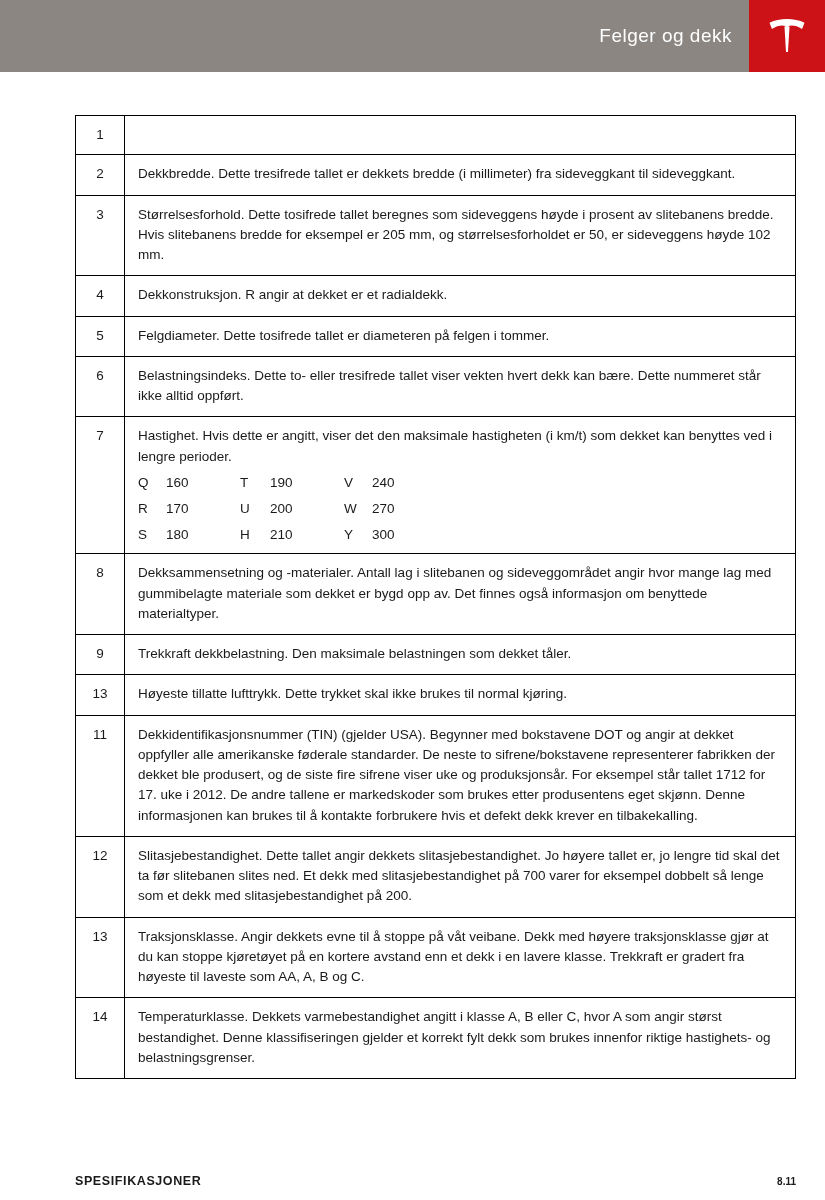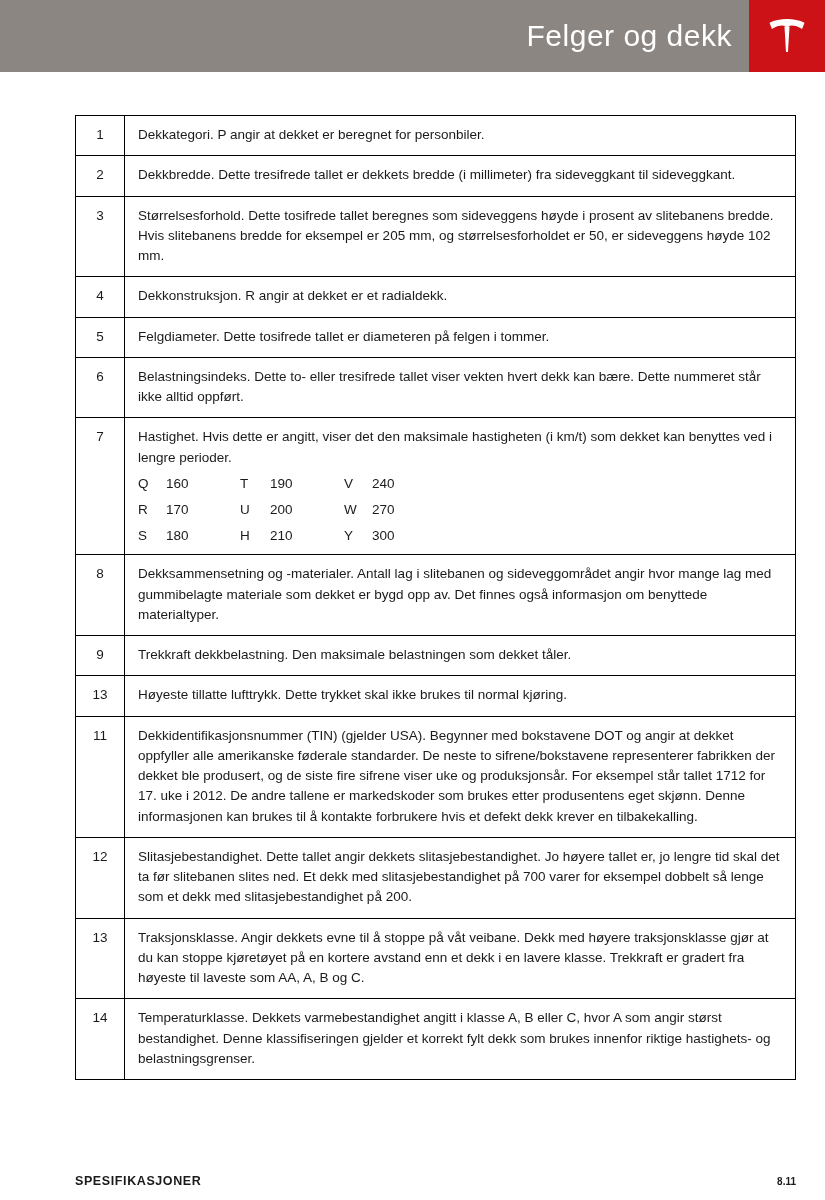--- a/index.html
+++ b/index.html
@@ -22,21 +22,21 @@
     display: flex;
     align-items: stretch;
     height: 72px;
     background: var(--header-bg, #8b8682);
   }
   .header-spacer { flex: 1; }
   .header-title {
     display: flex;
     align-items: center;
     color: #ffffff;
-    font-size: 30px;
+    font-size: 19px;
     font-weight: 400;
     letter-spacing: 0.5px;
     padding-right: 17px;
     white-space: nowrap;
   }
   .logo-box {
     width: 76px;
     height: 72px;
     background: var(--logo-bg, #cc1117);
     display: flex;
@@ -115,23 +115,20 @@
         </svg>
       </span>
     </div>
   </div>
 
   <div class="content">
     <div class="spec-table">
 
     <div class="trow">
           <div class="tnum">1</div>
-          <div class="ttext">
-            <div>Dekkategori. P angir at dekket er beregnet for personbiler.</div>
-          </div>
         </div>
         <div class="trow">
           <div class="tnum">2</div>
           <div class="ttext">
             <div>Dekkbredde. Dette tresifrede tallet er dekkets bredde (i millimeter) fra sideveggkant til sideveggkant.</div>
           </div>
         </div>
         <div class="trow">
           <div class="tnum">3</div>
           <div class="ttext">

